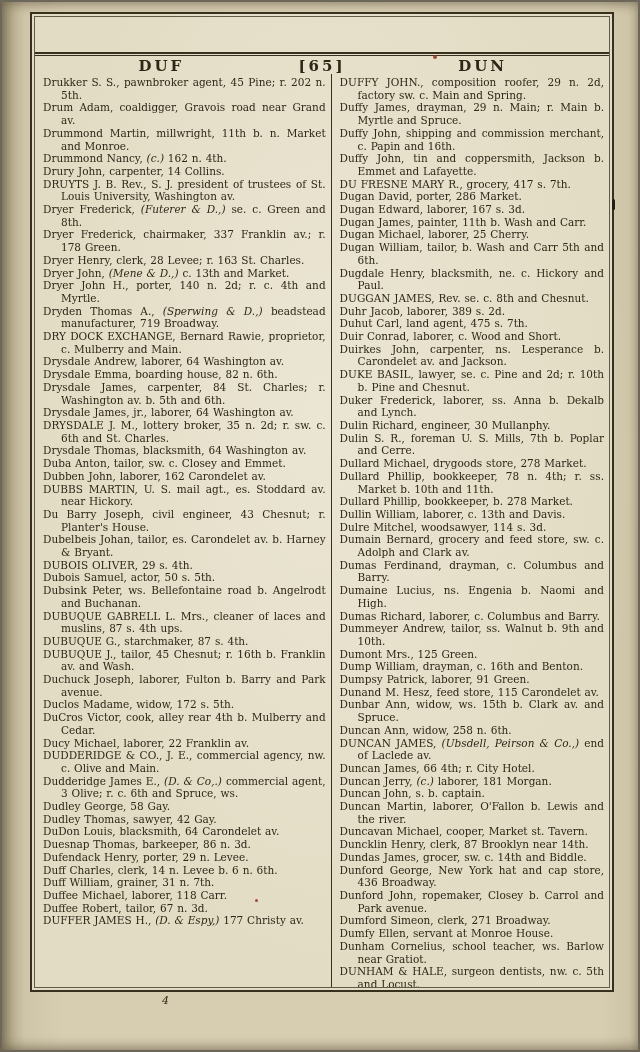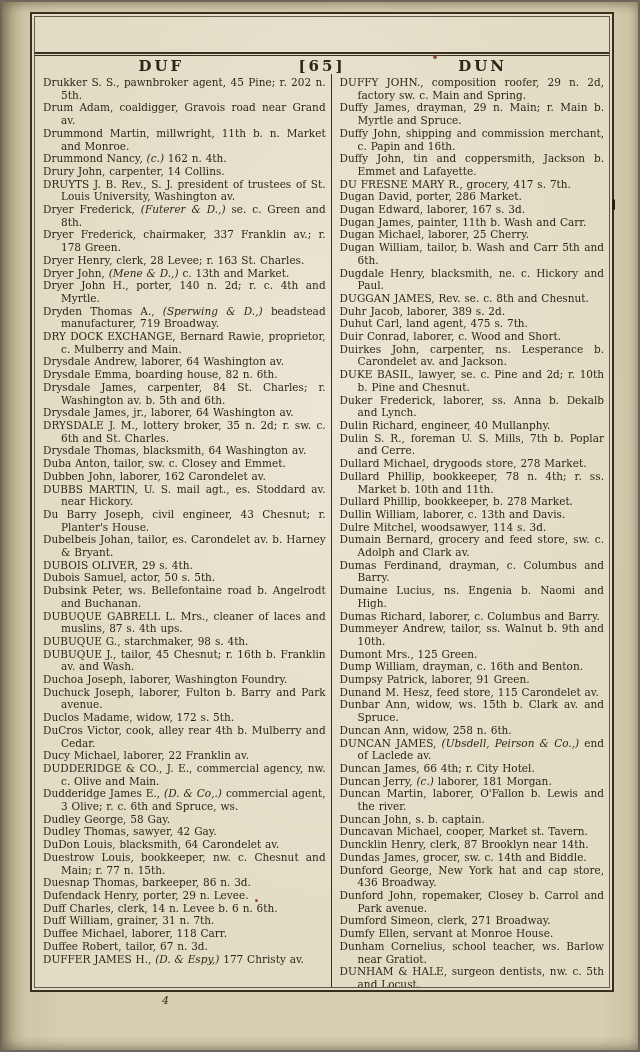--- a/index.html
+++ b/index.html
@@ -144,33 +144,31 @@
           <div class="entry">Drysdale Thomas, blacksmith, 64 Washington av.</div>
           <div class="entry">Duba Anton, tailor, sw. c. Closey and Emmet.</div>
           <div class="entry">Dubben John, laborer, 162 Carondelet av.</div>
           <div class="entry">DUBBS MARTIN, U. S. mail agt., es. Stoddard av. near Hickory.</div>
           <div class="entry">Du Barry Joseph, civil engineer, 43 Chesnut; r. Planter's House.</div>
           <div class="entry">Dubelbeis Johan, tailor, es. Carondelet av. b. Harney &amp; Bryant.</div>
           <div class="entry">DUBOIS OLIVER, 29 s. 4th.</div>
           <div class="entry">Dubois Samuel, actor, 50 s. 5th.</div>
           <div class="entry">Dubsink Peter, ws. Bellefontaine road b. Angelrodt and Buchanan.</div>
           <div class="entry">DUBUQUE GABRELL L. Mrs., cleaner of laces and muslins, 87 s. 4th ups.</div>
-          <div class="entry">DUBUQUE G., starchmaker, 98 s. 4th.</div>
+          <div class="entry">DUBUQUE G., starchmaker, 87 s. 4th.</div>
           <div class="entry">DUBUQUE J., tailor, 45 Chesnut; r. 16th b. Franklin av. and Wash.</div>
-          <div class="entry">Duchoa Joseph, laborer, Washington Foundry.</div>
           <div class="entry">Duchuck Joseph, laborer, Fulton b. Barry and Park avenue.</div>
           <div class="entry">Duclos Madame, widow, 172 s. 5th.</div>
           <div class="entry">DuCros Victor, cook, alley rear 4th b. Mulberry and Cedar.</div>
           <div class="entry">Ducy Michael, laborer, 22 Franklin av.</div>
           <div class="entry">DUDDERIDGE &amp; CO., J. E., commercial agency, nw. c. Olive and Main.</div>
           <div class="entry">Dudderidge James E., <i>(D. &amp; Co,.)</i> commercial agent, 3 Olive; r. c. 6th and Spruce, ws.</div>
           <div class="entry">Dudley George, 58 Gay.</div>
           <div class="entry">Dudley Thomas, sawyer, 42 Gay.</div>
           <div class="entry">DuDon Louis, blacksmith, 64 Carondelet av.</div>
-          <div class="entry">Duestrow Louis, bookkeeper, nw. c. Chesnut and Main; r. 77 n. 15th.</div>
           <div class="entry">Duesnap Thomas, barkeeper, 86 n. 3d.</div>
           <div class="entry">Dufendack Henry, porter, 29 n. Levee.</div>
           <div class="entry">Duff Charles, clerk, 14 n. Levee b. 6 n. 6th.</div>
           <div class="entry">Duff William, grainer, 31 n. 7th.</div>
           <div class="entry">Duffee Michael, laborer, 118 Carr.</div>
           <div class="entry">Duffee Robert, tailor, 67 n. 3d.</div>
           <div class="entry">DUFFER JAMES H., <i>(D. &amp; Espy,)</i> 177 Christy av.</div>
         </div>
       <div class="col right">
           <div class="entry">DUFFY JOHN., composition roofer, 29 n. 2d, factory sw. c. Main and Spring.</div>
@@ -184,43 +182,43 @@
           <div class="entry">Dugan Michael, laborer, 25 Cherry.</div>
           <div class="entry">Dugan William, tailor, b. Wash and Carr 5th and 6th.</div>
           <div class="entry">Dugdale Henry, blacksmith, ne. c. Hickory and Paul.</div>
           <div class="entry">DUGGAN JAMES, Rev. se. c. 8th and Chesnut.</div>
           <div class="entry">Duhr Jacob, laborer, 389 s. 2d.</div>
           <div class="entry">Duhut Carl, land agent, 475 s. 7th.</div>
           <div class="entry">Duir Conrad, laborer, c. Wood and Short.</div>
           <div class="entry">Duirkes John, carpenter, ns. Lesperance b. Carondelet av. and Jackson.</div>
           <div class="entry">DUKE BASIL, lawyer, se. c. Pine and 2d; r. 10th b. Pine and Chesnut.</div>
           <div class="entry">Duker Frederick, laborer, ss. Anna b. Dekalb and Lynch.</div>
-          <div class="entry">Dulin Richard, engineer, 40 Mullanphy.</div>
+          <div class="entry">Dulin Richard, engineer, 30 Mullanphy.</div>
           <div class="entry">Dulin S. R., foreman U. S. Mills, 7th b. Poplar and Cerre.</div>
           <div class="entry">Dullard Michael, drygoods store, 278 Market.</div>
           <div class="entry">Dullard Phillip, bookkeeper, 78 n. 4th; r. ss. Market b. 10th and 11th.</div>
           <div class="entry">Dullard Phillip, bookkeeper, b. 278 Market.</div>
           <div class="entry">Dullin William, laborer, c. 13th and Davis.</div>
           <div class="entry">Dulre Mitchel, woodsawyer, 114 s. 3d.</div>
           <div class="entry">Dumain Bernard, grocery and feed store, sw. c. Adolph and Clark av.</div>
           <div class="entry">Dumas Ferdinand, drayman, c. Columbus and Barry.</div>
           <div class="entry">Dumaine Lucius, ns. Engenia b. Naomi and High.</div>
           <div class="entry">Dumas Richard, laborer, c. Columbus and Barry.</div>
           <div class="entry">Dummeyer Andrew, tailor, ss. Walnut b. 9th and 10th.</div>
           <div class="entry">Dumont Mrs., 125 Green.</div>
           <div class="entry">Dump William, drayman, c. 16th and Benton.</div>
           <div class="entry">Dumpsy Patrick, laborer, 91 Green.</div>
           <div class="entry">Dunand M. Hesz, feed store, 115 Carondelet av.</div>
           <div class="entry">Dunbar Ann, widow, ws. 15th b. Clark av. and Spruce.</div>
           <div class="entry">Duncan Ann, widow, 258 n. 6th.</div>
           <div class="entry">DUNCAN JAMES, <i>(Ubsdell, Peirson &amp; Co.,)</i> end of Laclede av.</div>
           <div class="entry">Duncan James, 66 4th; r. City Hotel.</div>
           <div class="entry">Duncan Jerry, <i>(c.)</i> laborer, 181 Morgan.</div>
+          <div class="entry">Duncan John, s. b. captain.</div>
           <div class="entry">Duncan Martin, laborer, O'Fallon b. Lewis and the river.</div>
-          <div class="entry">Duncan John, s. b. captain.</div>
           <div class="entry">Duncavan Michael, cooper, Market st. Tavern.</div>
           <div class="entry">Duncklin Henry, clerk, 87 Brooklyn near 14th.</div>
           <div class="entry">Dundas James, grocer, sw. c. 14th and Biddle.</div>
           <div class="entry">Dunford George, New York hat and cap store, 436 Broadway.</div>
           <div class="entry">Dunford John, ropemaker, Closey b. Carrol and Park avenue.</div>
           <div class="entry">Dumford Simeon, clerk, 271 Broadway.</div>
           <div class="entry">Dumfy Ellen, servant at Monroe House.</div>
           <div class="entry">Dunham Cornelius, school teacher, ws. Barlow near Gratiot.</div>
           <div class="entry">DUNHAM &amp; HALE, surgeon dentists, nw. c. 5th and Locust.</div>
         </div>

